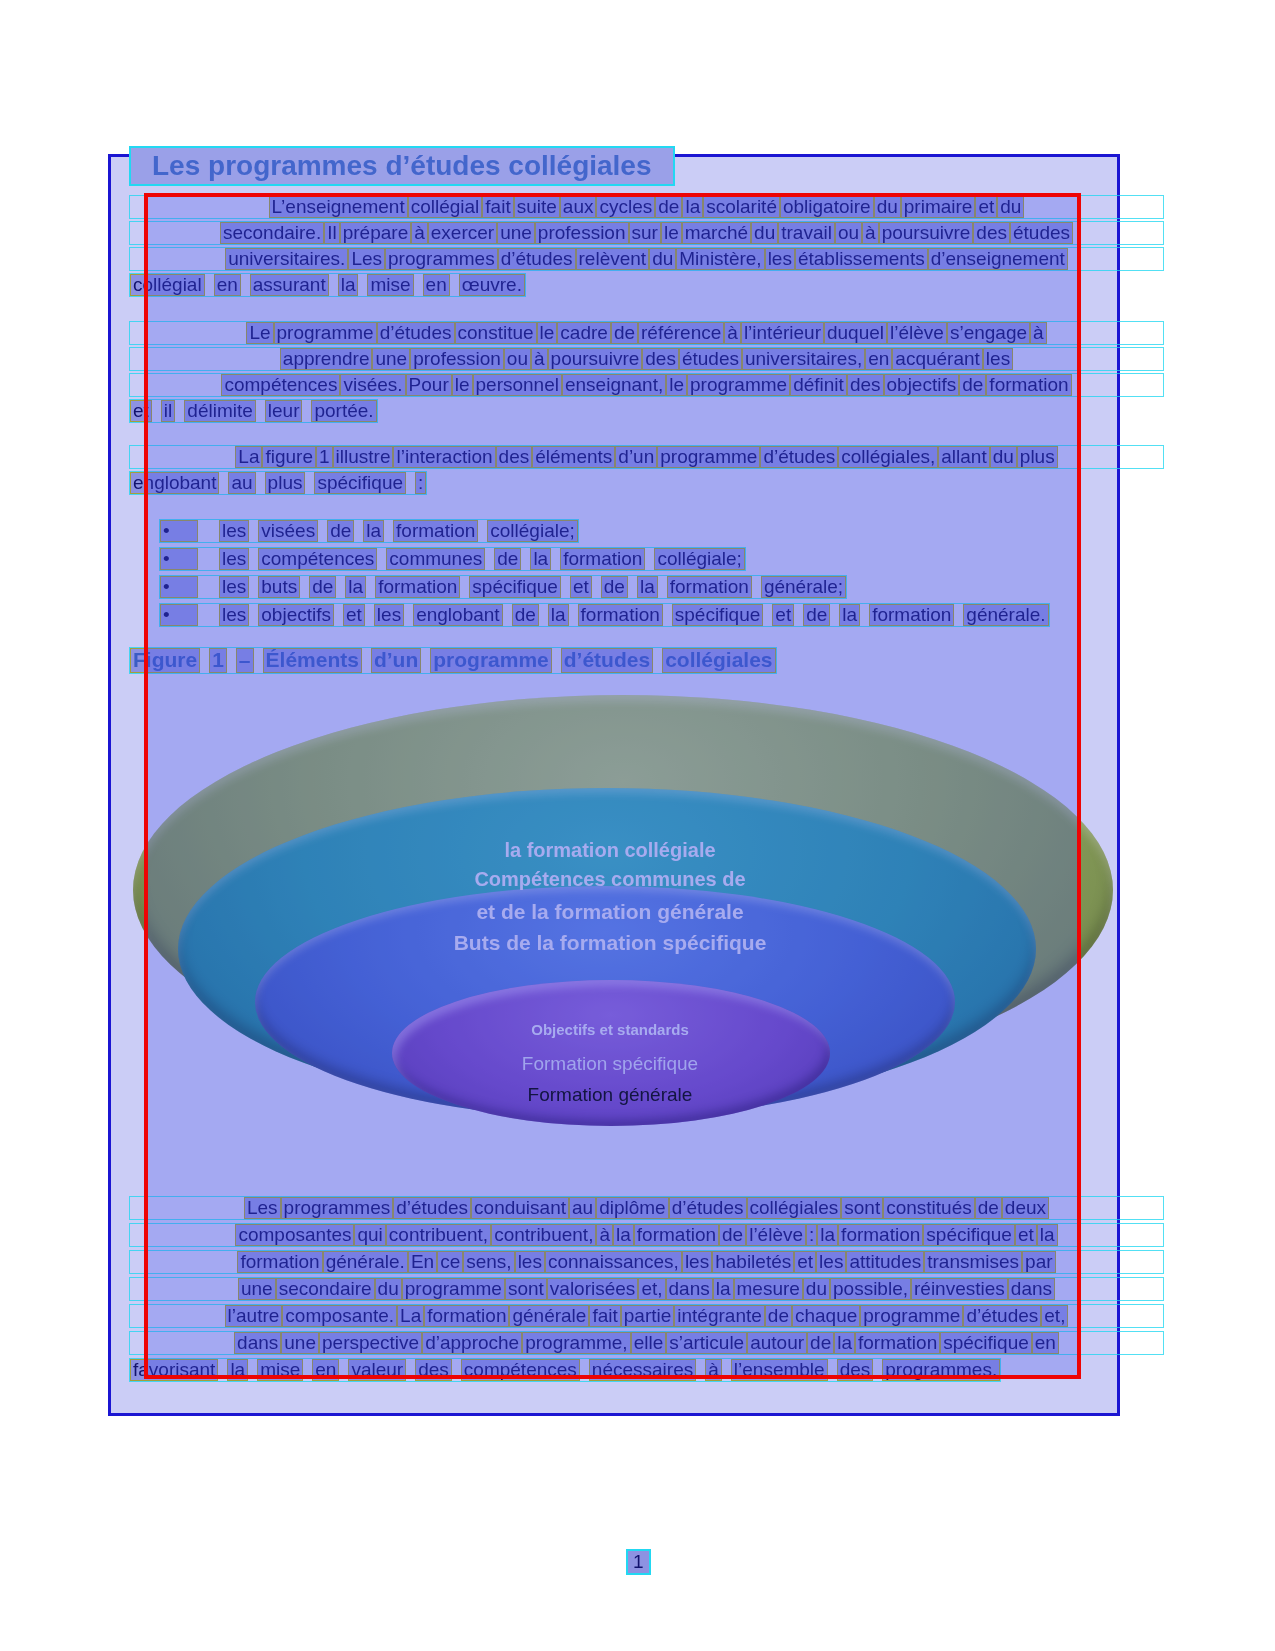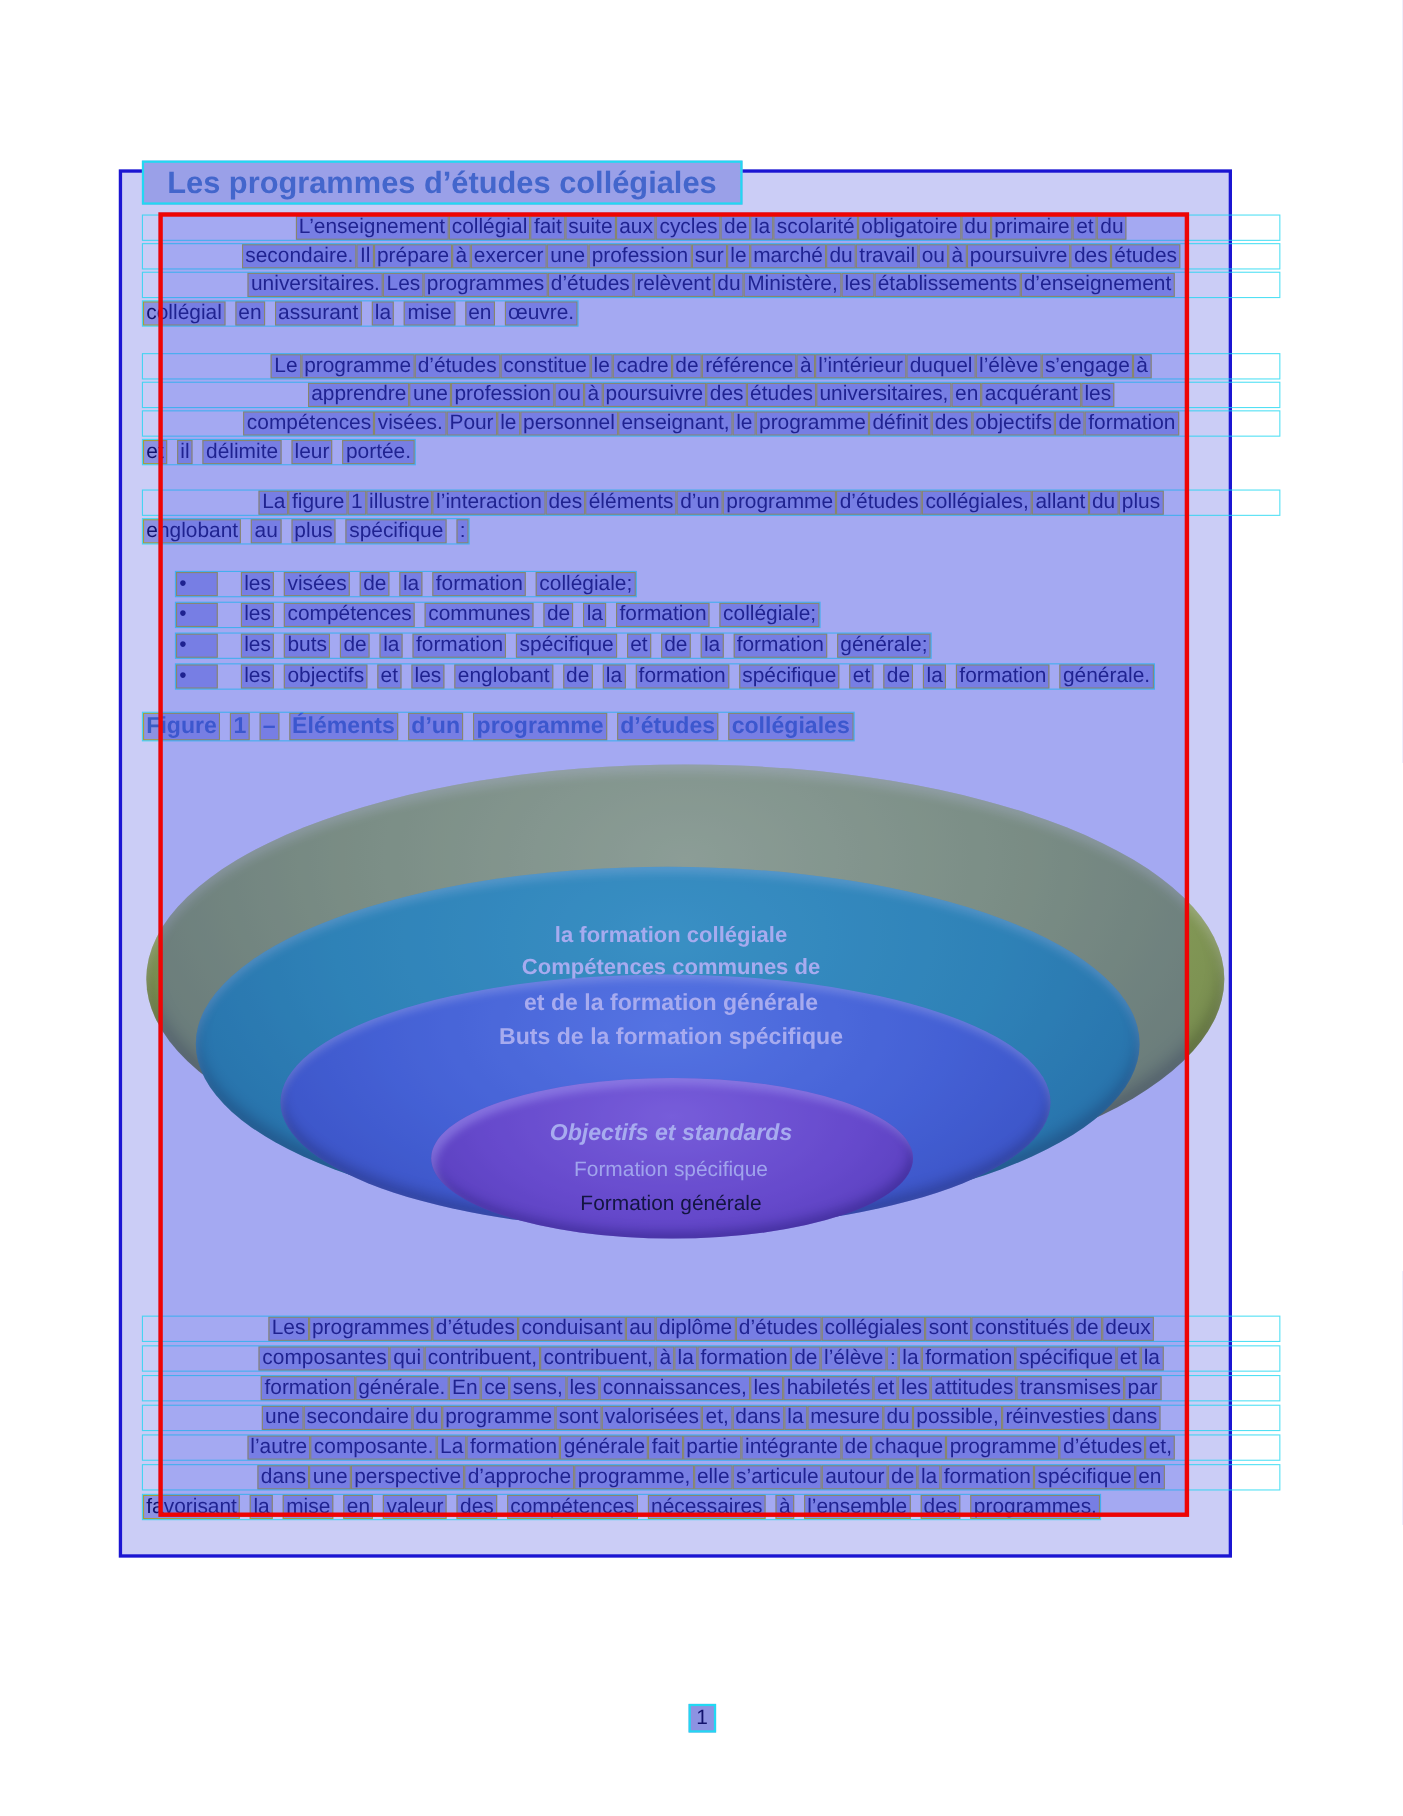--- a/index.html
+++ b/index.html
@@ -40,21 +40,21 @@
      box-shadow:inset 0 4px 8px rgba(255,255,255,.3), inset 0 -8px 12px rgba(0,0,0,.3);}
   .ring-purple{left:392px;top:980px;width:438px;height:146px;
      background:radial-gradient(ellipse at 50% 24%, #8c64d4 0%, #7549c1 55%, #6039aa 90%, #5531a0 100%);
      box-shadow:inset 4px 6px 8px rgba(215,200,255,.45), inset -3px -6px 10px rgba(30,10,80,.45);}
   .ring-label{position:absolute;left:330px;width:560px;text-align:center;z-index:6;
               color:#cfd0f2;font-weight:bold;}
   .lbl-2line{line-height:29px;font-size:20px;}
   .lbl-visees{top:744px;}
   .lbl-competences{top:836px;}
   .lbl-buts{top:896px;line-height:31px;font-size:21px;}
-  .lbl-objectifs{top:1019px;font-size:21px;line-height:21px;font-style:italic;}
+  .lbl-objectifs{top:1019px;font-size:15px;line-height:21px;}
   .lbl-fspec{top:1053px;font-weight:normal;font-size:19px;color:#c5c6ee;}
   .lbl-fgen{top:1084px;font-weight:normal;font-size:19px;color:#000000;}
   
   .page-num{position:absolute;left:626px;top:1549px;z-index:10;border:2px solid #22d8f2;
             background:#8d92e2;color:#12136e;font-size:19px;line-height:22px;padding:0 5px;}
 </style>
 </head>
 <body>
 
 <div id="canvas">

